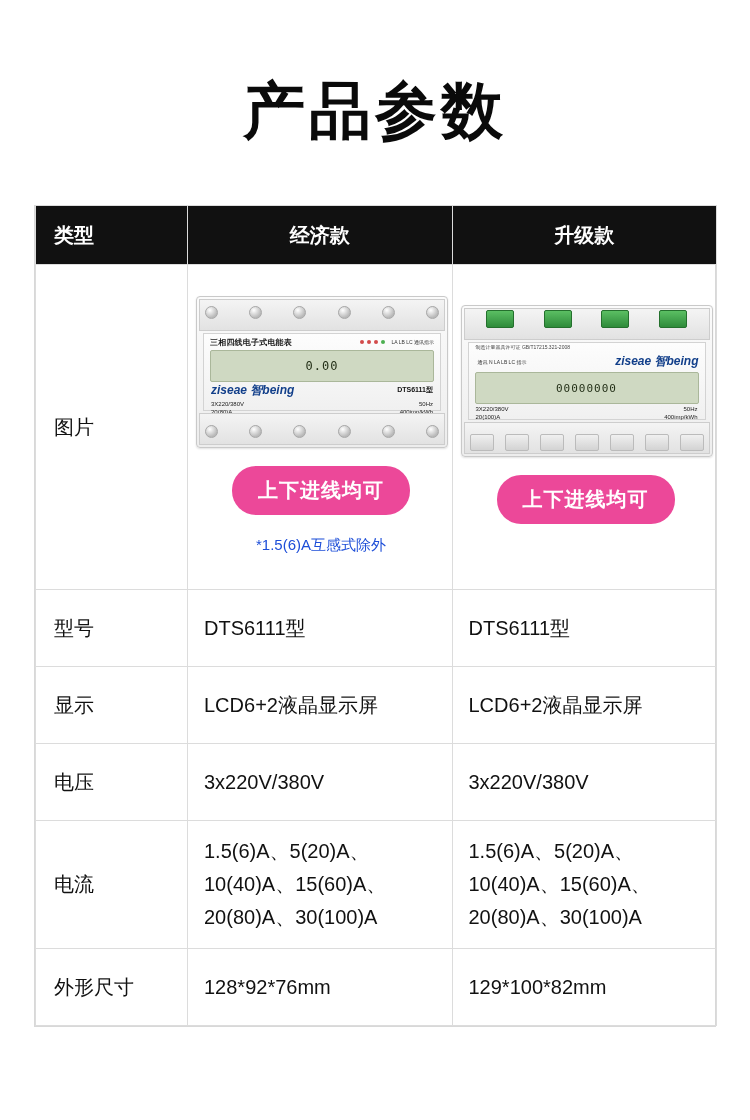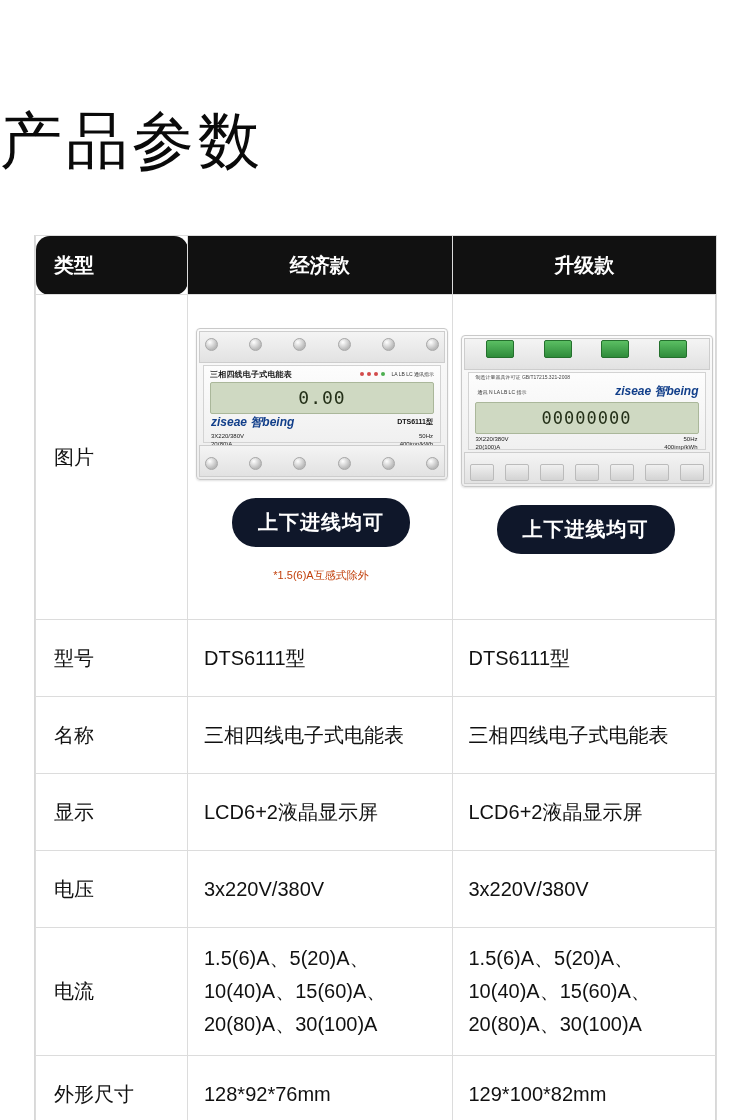--- a/index.html
+++ b/index.html
@@ -13,26 +13,26 @@
     font-family: "Liberation Sans", "DejaVu Sans", sans-serif;
     color: #111111;
     overflow: hidden;
   }
   .page {
     position: relative;
     width: 750px;
     height: 1120px;
   }
   .page-title {
-    text-align: left;
+    text-align: center;
     font-size: 62px;
-    font-weight: normal;
+    font-weight: bold;
     letter-spacing: 4px;
     color: #0a0a0a;
-    padding-top: 108px;
+    padding-top: 78px;
     line-height: 1.05;
   }
   .table-wrap {
     margin: 62px 34px 0 34px;
     border: 1px solid #d8d8d8;
     border-top: none;
   }
   table.spec {
     width: 682px;
     border-collapse: collapse;
@@ -47,21 +47,20 @@
     color: #ffffff;
     font-size: 20px;
     font-weight: bold;
     height: 56px;
     border: 1px solid #111111;
   }
   thead th.col-type {
     width: 132px;
     text-align: left;
     padding-left: 18px;
-    border-radius: 14px;
   }
   thead th.col-plan {
   }
   td.label {
     width: 132px;
     font-size: 20px;
     padding-left: 18px;
     color: #111111;
   }
   td.value {
@@ -151,25 +150,25 @@
   .lcd {
     margin: 2px 6px 0 6px;
     height: 30px;
     background: #cfd9c2;
     border: 1px solid #aab79a;
     border-radius: 2px;
     display: flex;
     align-items: center;
     justify-content: center;
     font-family: "DejaVu Sans Mono", monospace;
-    font-size: 18px;
+    font-size: 12px;
     letter-spacing: 1px;
     color: #243018;
   }
-  .lcd.small { font-size: 17px; }
+  .lcd.small { font-size: 11px; }
   .face-mid {
     display: flex;
     justify-content: space-between;
     padding: 2px 7px 0 7px;
     font-size: 6px;
     color: #222;
   }
   .face-bot {
     display: flex;
     justify-content: space-between;
@@ -230,32 +229,32 @@
   .bterm {
     width: 22px; height: 15px;
     background: linear-gradient(#f0f0f0, #d3d3d3);
     border: 1px solid #bbb;
     border-radius: 2px;
   }
   
   .pill {
     display: inline-block;
     margin-top: 18px;
-    background: #0f172a;
+    background: #ec4899;
     color: #ffffff;
     font-size: 20px;
     font-weight: bold;
     border-radius: 24px;
     padding: 11px 26px;
     letter-spacing: 1px;
   }
   .note {
     margin-top: 21px;
-    font-size: 11px;
-    color: #c2410c;
+    font-size: 15px;
+    color: #1d4ed8;
   }
   .note-empty { visibility: hidden; }
 </style>
 </head>
 <body>
 
 <div class="page">
 
   <div class="page-title">产品参数</div>
 
@@ -381,25 +380,20 @@
             </div>
           </td>
         </tr>
 
         <tr class="row-h">
           <td class="label">型号</td>
           <td class="value">DTS6111型</td>
           <td class="value">DTS6111型</td>
         </tr>
 
-        <tr class="row-h">
-          <td class="label">名称</td>
-          <td class="value">三相四线电子式电能表</td>
-          <td class="value">三相四线电子式电能表</td>
-        </tr>
 
         <tr class="row-h">
           <td class="label">显示</td>
           <td class="value">LCD6+2液晶显示屏</td>
           <td class="value">LCD6+2液晶显示屏</td>
         </tr>
 
 
         <tr class="row-h">
           <td class="label">电压</td>

